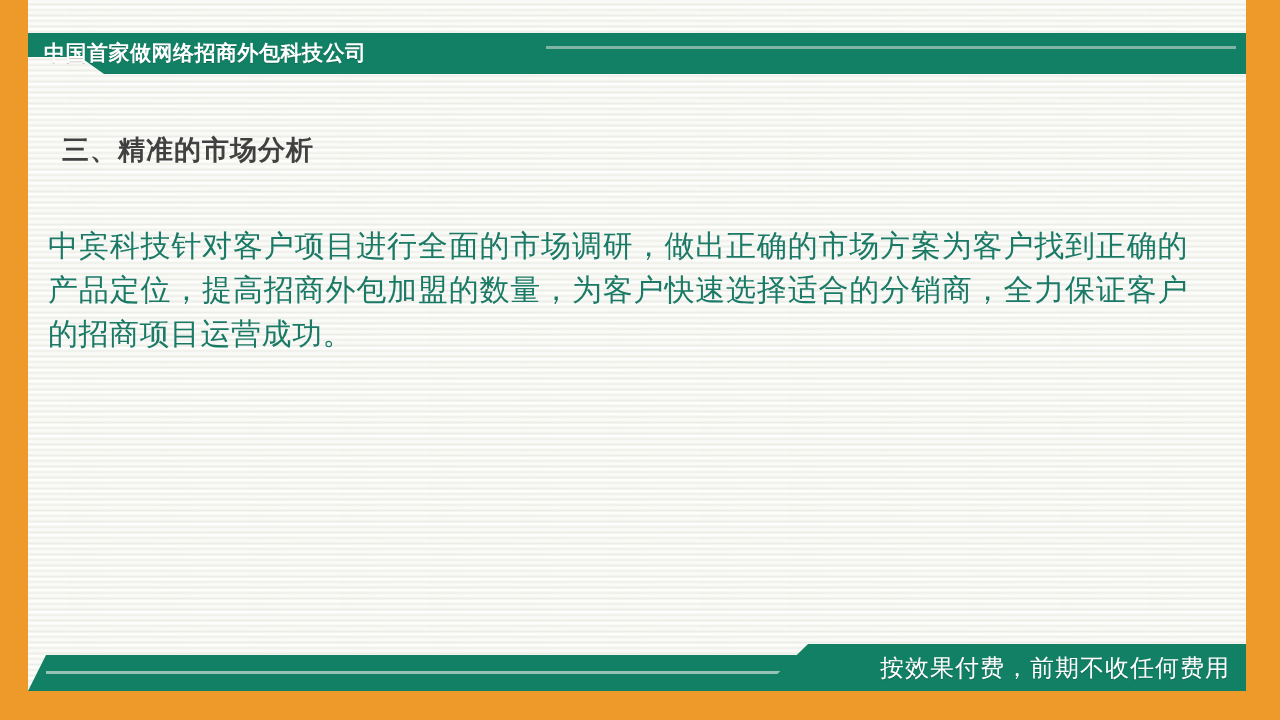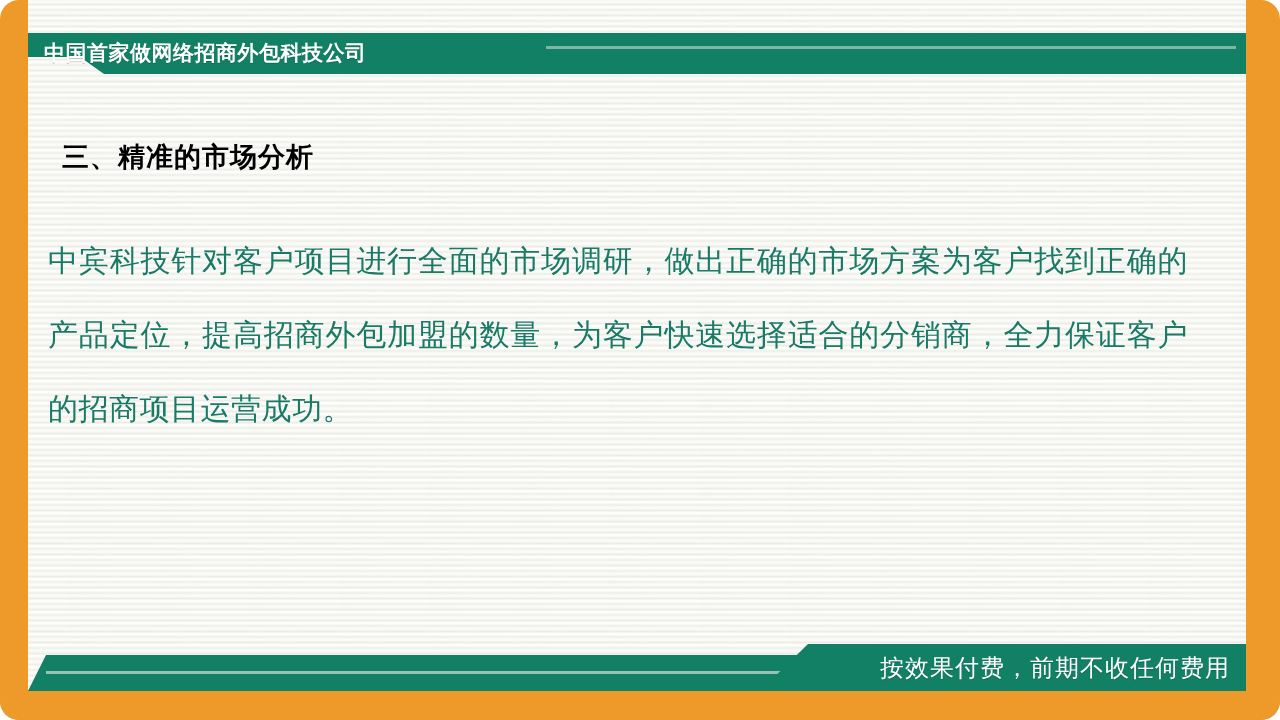--- a/index.html
+++ b/index.html
@@ -7,21 +7,20 @@
     padding: 0;
     background: #ffffff;
   }
   #slide {
     position: relative;
     width: 1280px;
     height: 720px;
     overflow: hidden;
     background: #ee9a2b;
     font-family: "Liberation Sans", "DejaVu Sans", sans-serif;
-    border-radius: 19px;
   }
 
   
   .paper {
     position: absolute;
     left: 28px;
     top: 0px;
     width: 1218px;
     height: 690px;
     background-color: #f3f3ef;
@@ -107,38 +106,38 @@
     width: 690px;
     height: 3px;
     background: #8fb9ad;
     opacity: .9;
   }
 
   
   .section-heading {
     position: absolute;
     left: 62px;
-    top: 139px;
-    color: #000000;
+    top: 132px;
+    color: #404040;
     font-size: 27px;
     font-weight: bold;
     letter-spacing: 1px;
     white-space: nowrap;
   }
 
   
   .body-copy {
     position: absolute;
     left: 48px;
     top: 224px;
     width: 1140px;
     color: #1a7a66;
     font-family: "Liberation Serif", "DejaVu Serif", serif;
     font-size: 30px;
-    line-height: 74px;
+    line-height: 44px;
     text-align: justify;
     text-justify: inter-character;
     letter-spacing: 0.5px;
   }
 
   
   .footer-left-band {
     position: absolute;
     left: 28px;
     top: 655px;

